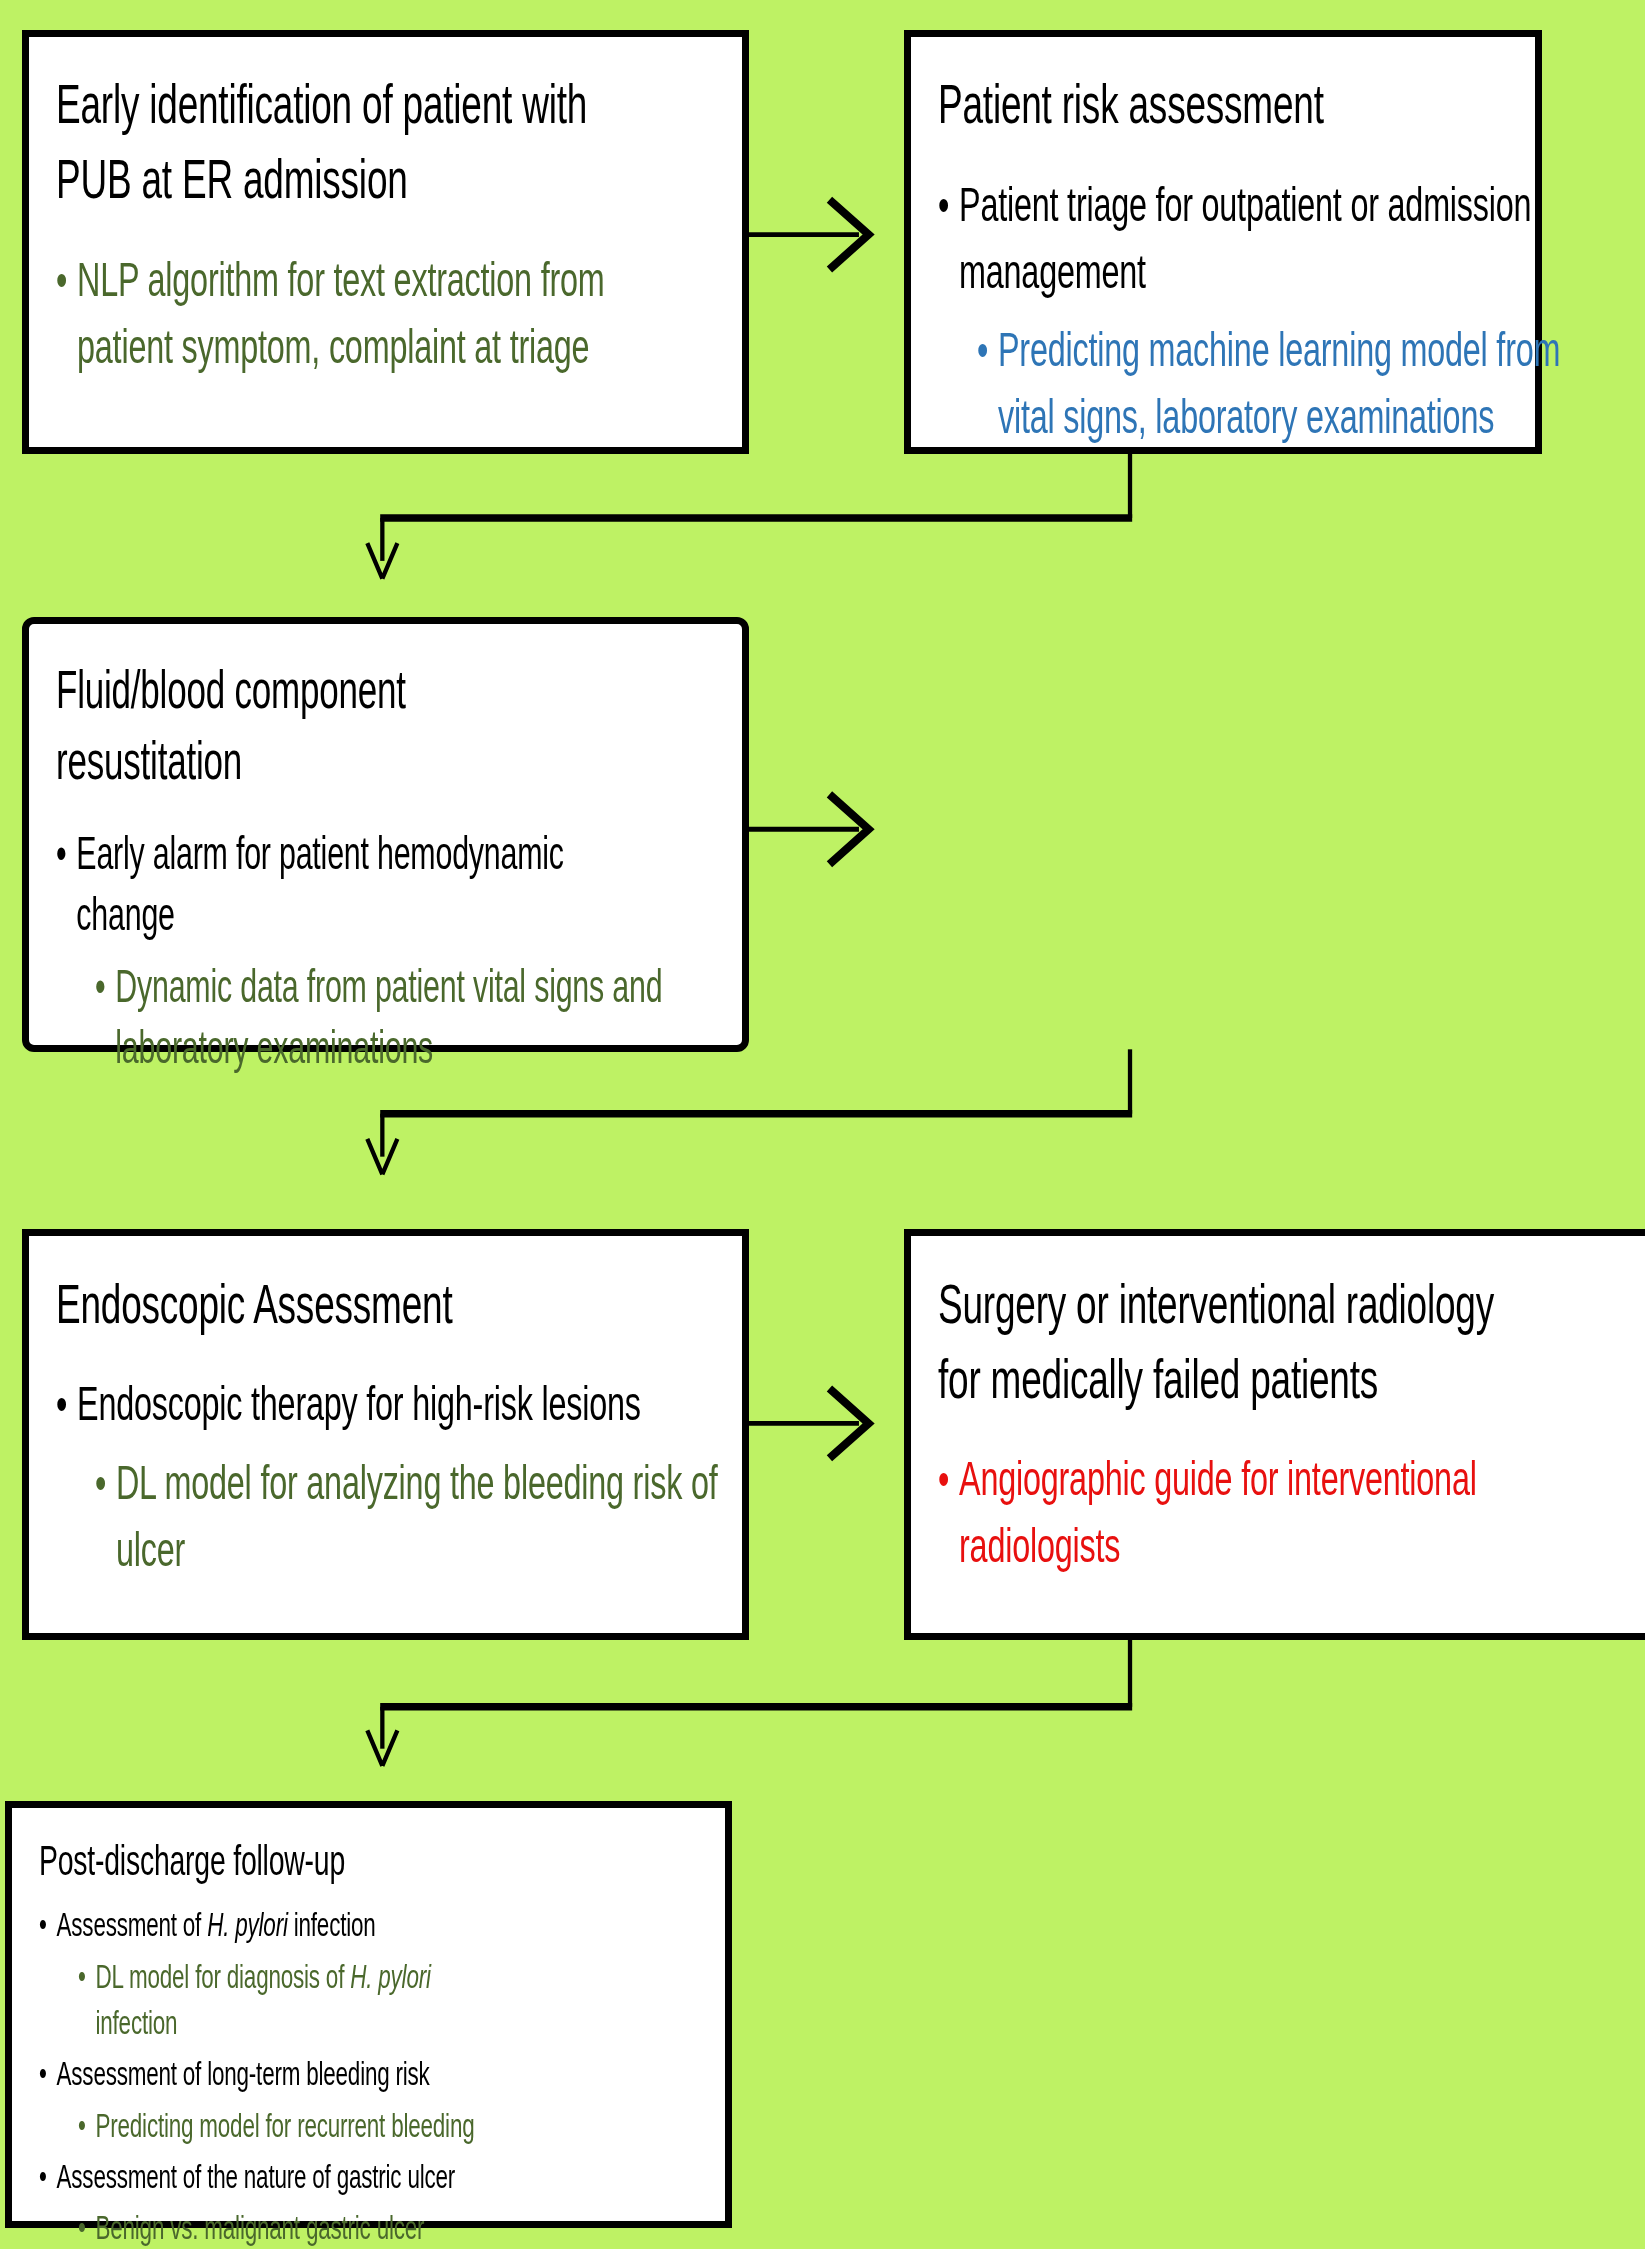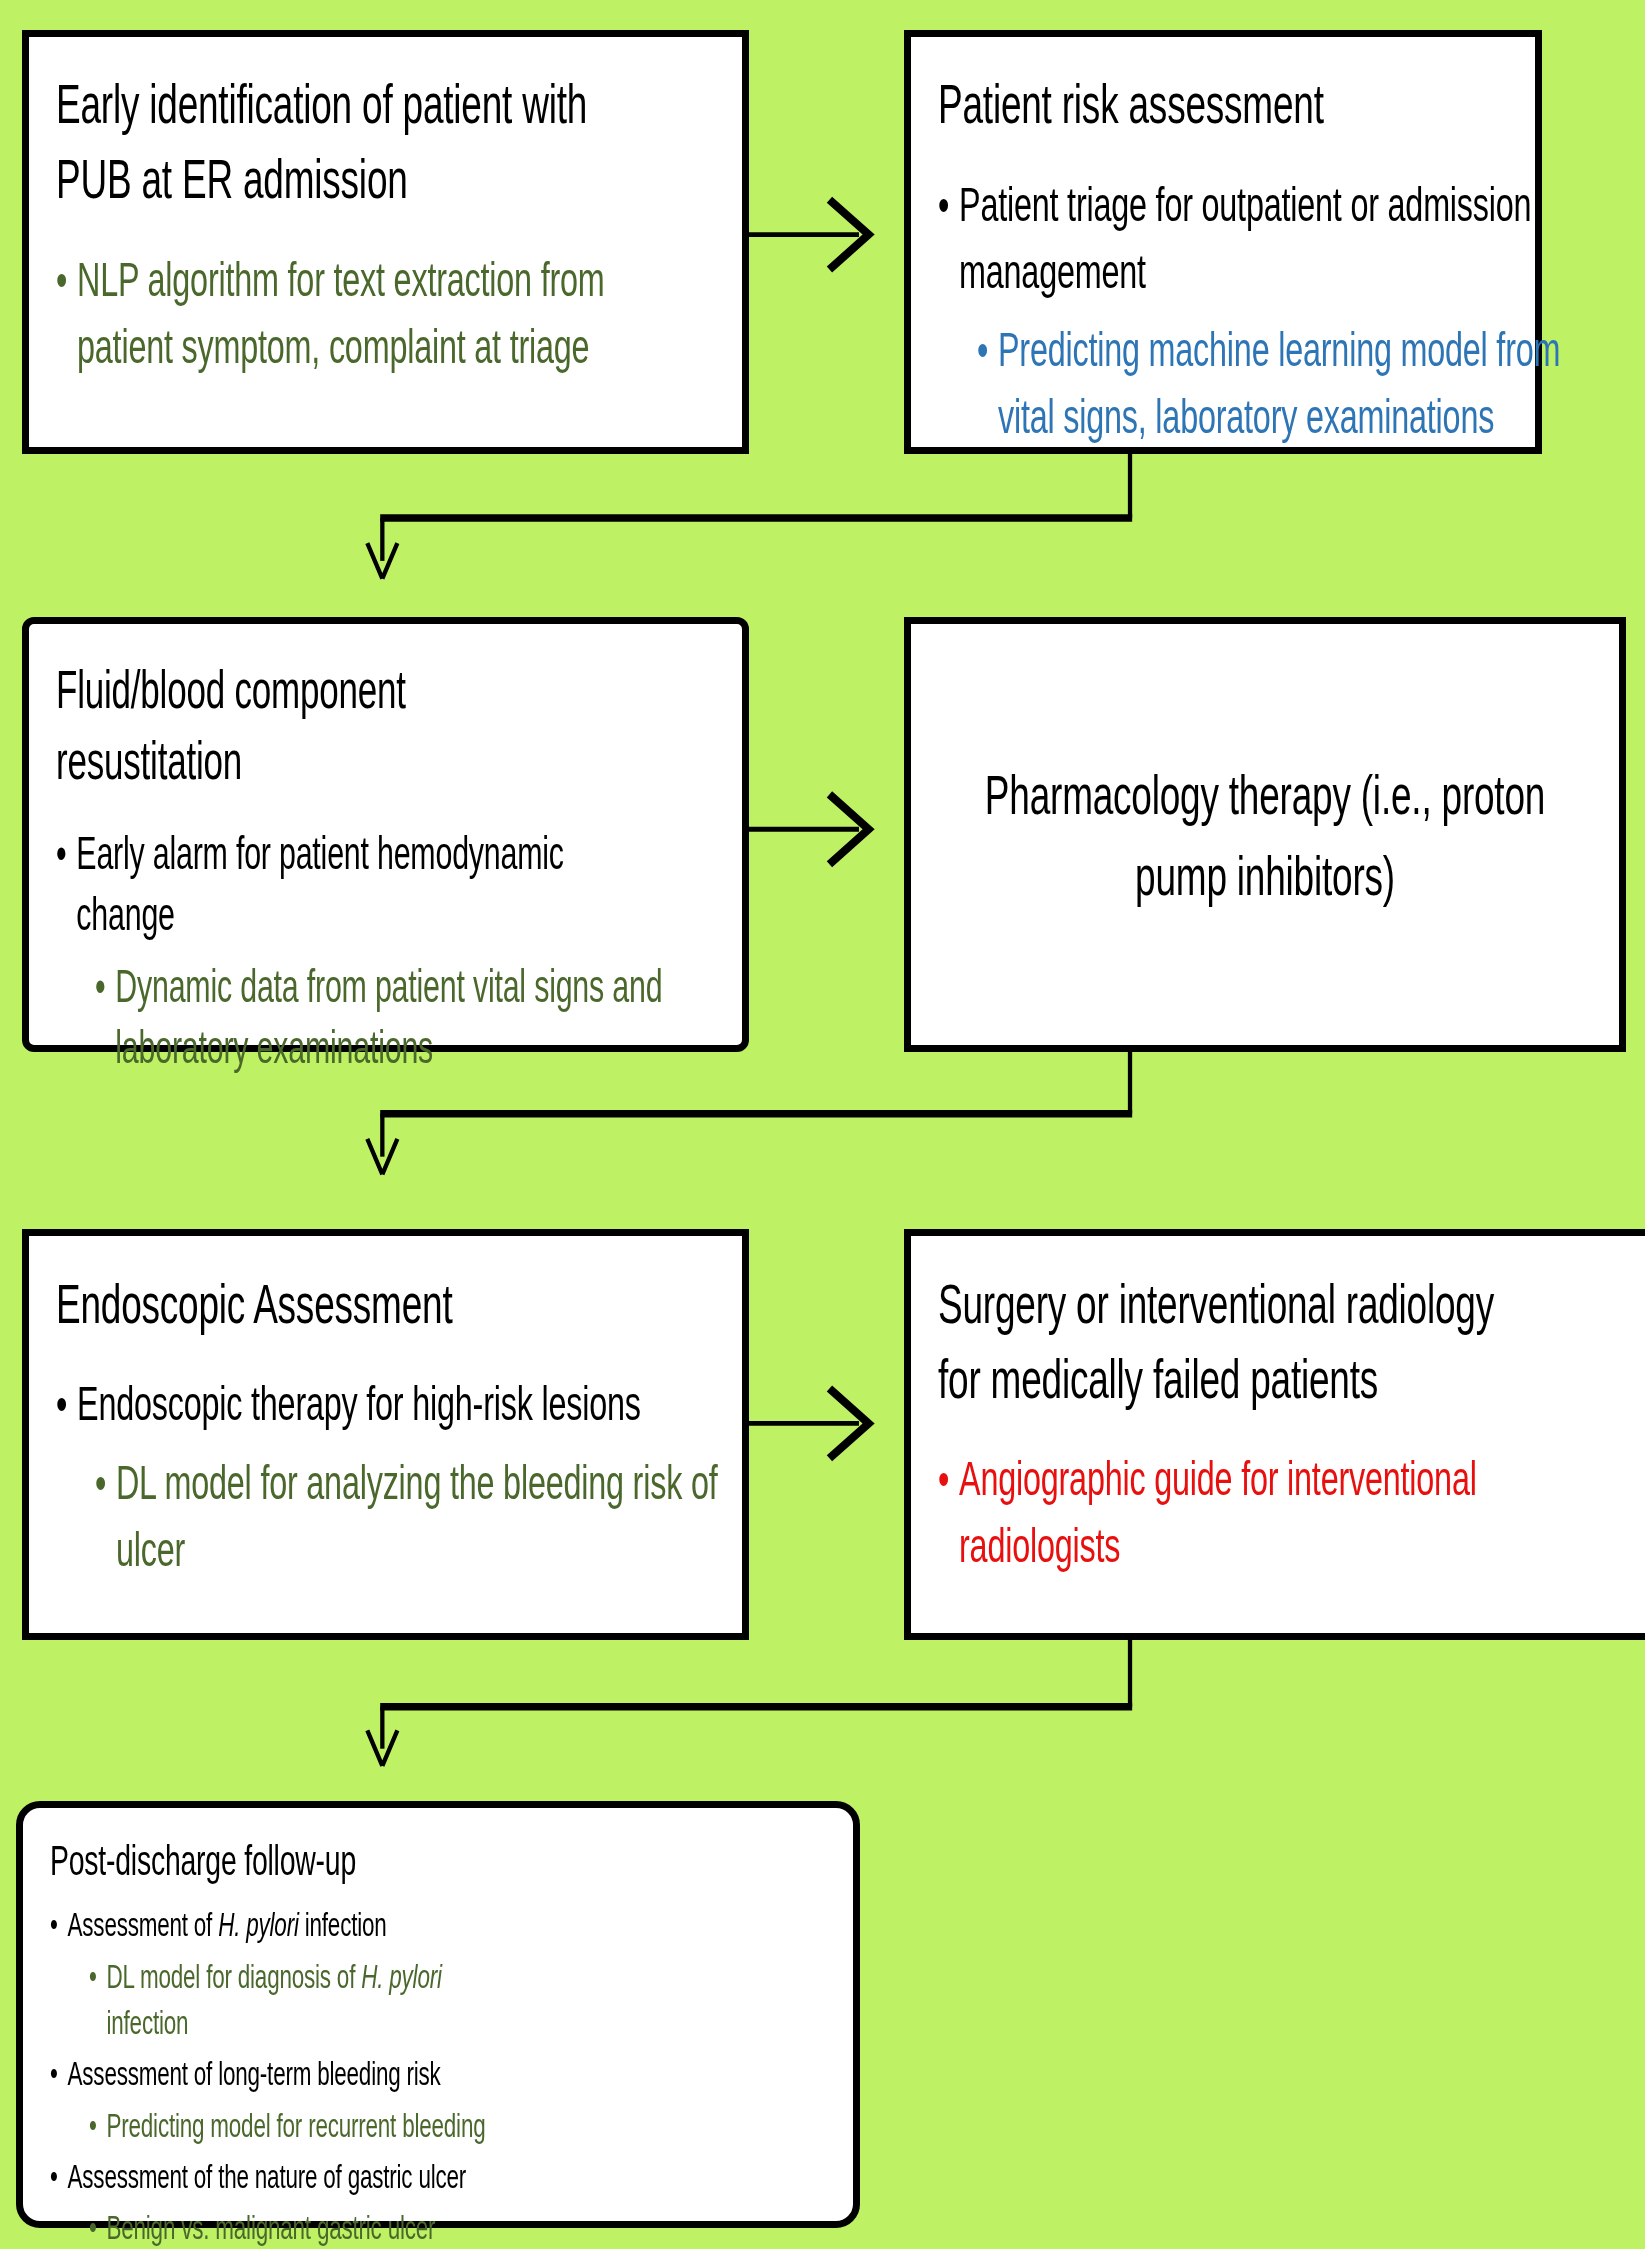--- a/index.html
+++ b/index.html
@@ -105,26 +105,20 @@
 change</span></span>
       </div>
       <div class="bullet c-green indent">
         <span class="dot">•</span>
         <span class="t"><span>Dynamic data from patient vital signs and
 laboratory examinations</span></span>
       </div>
     </div>
   </div>
 
-  <div class="box b4" style="left:904px;top:617px;width:722px;height:435px;">
-    <div class="center-content">
-      <div class="b4-title">Pharmacology therapy (i.e., proton
-pump inhibitors)</div>
-    </div>
-  </div>
 
   <div class="box b5" style="left:21.5px;top:1229px;width:727px;height:411px;">
     <div class="content">
       <div class="box-title">Endoscopic Assessment</div>
       <div class="bullet c-black">
         <span class="dot">•</span>
         <span class="t"><span>Endoscopic therapy for high-risk lesions</span></span>
       </div>
       <div class="bullet c-green indent">
         <span class="dot">•</span>
@@ -139,21 +133,21 @@
       <div class="box-title">Surgery or interventional radiology
 for medically failed patients</div>
       <div class="bullet c-red">
         <span class="dot">•</span>
         <span class="t"><span>Angiographic guide for interventional
 radiologists</span></span>
       </div>
     </div>
   </div>
 
-  <div class="box b7" style="left:16px;top:1801px;width:844px;height:427px;border-radius:24px;">
+  <div class="box b7" style="left:5px;top:1801px;width:727px;height:427px;">
     <div class="content" style="top:24px;">
       <div class="box-title">Post-discharge follow-up</div>
 
       <div class="bullet c-black">
         <span class="dot">•</span>
         <span class="t"><span>Assessment of </span><span style="font-style: italic;">H. pylori</span><span> infection</span></span>
       </div>
       <div class="bullet c-green indent">
         <span class="dot">•</span>
         <span class="t"><span>DL model for diagnosis of </span><span style="font-style: italic;">H. pylori</span><span>

